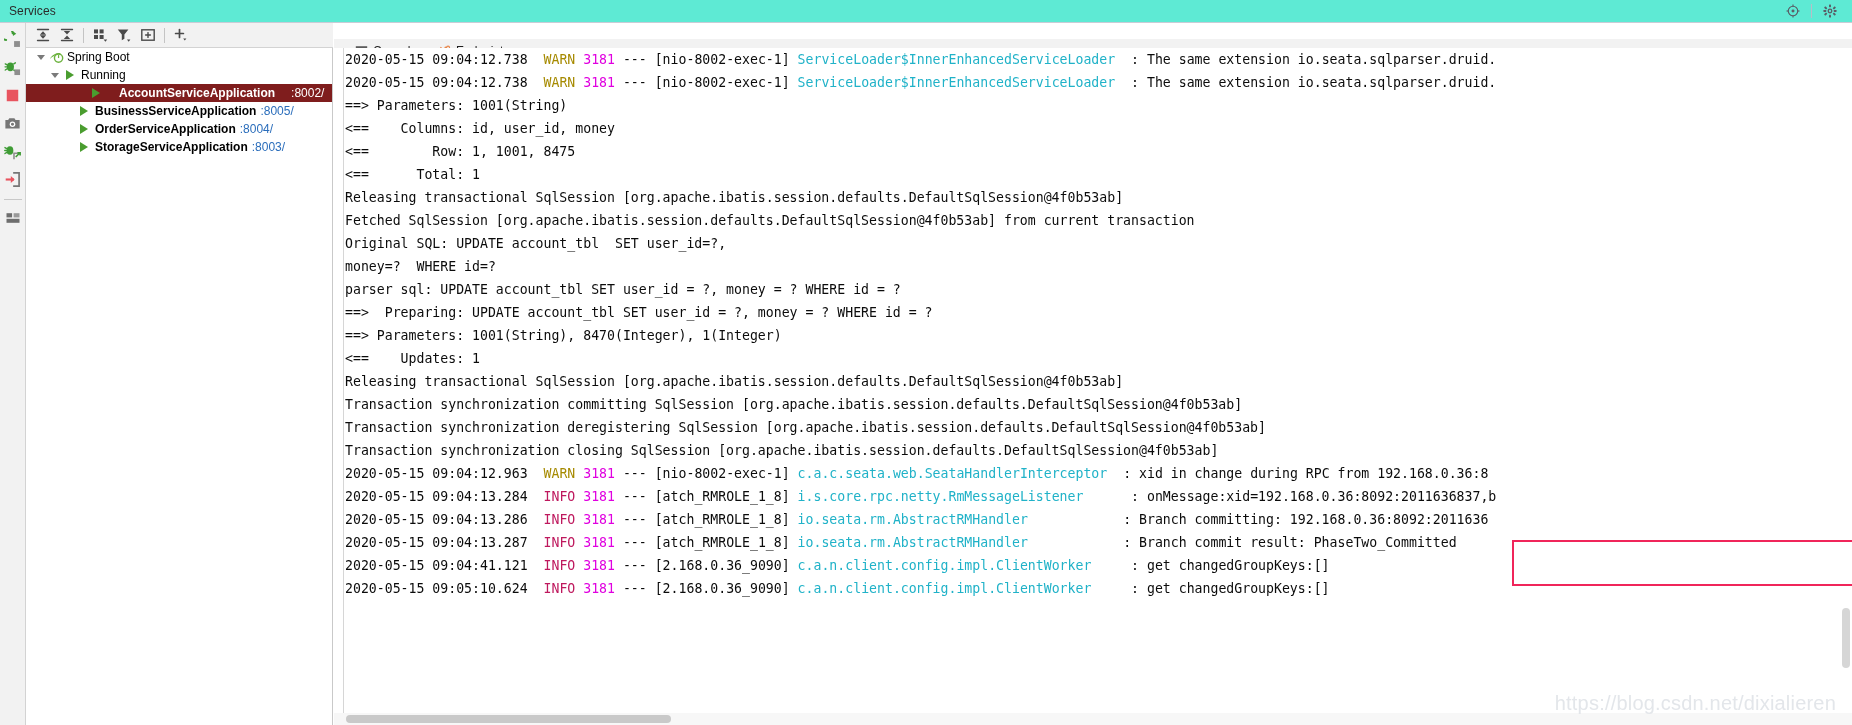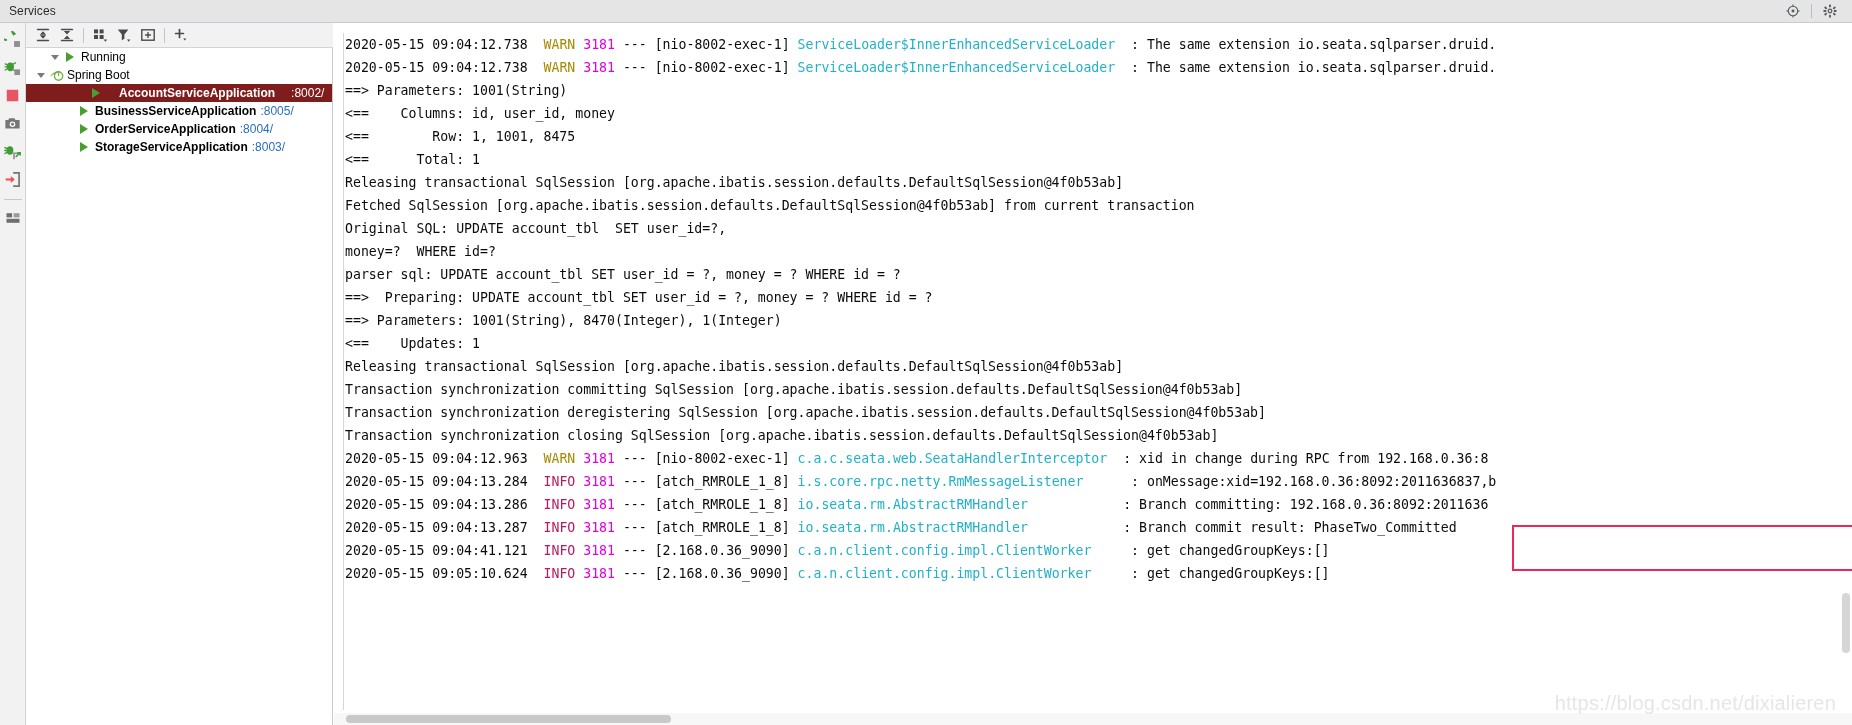--- a/index.html
+++ b/index.html
@@ -7,21 +7,21 @@
     width: 1852px;
     height: 725px;
     overflow: hidden;
     background: #ffffff;
     font-family: "Liberation Sans", sans-serif;
   }
 
   
   #titlebar {
     position: absolute; left: 0; top: 0; width: 1852px; height: 23px;
-    background: #e5e5e5;
+    background: #5eead4;
     border-bottom: 1px solid #c9ccd6;
     display: flex; align-items: center;
   }
   #titlebar .title {
     font-size: 12px; color: #2b2b2b; padding-left: 9px; letter-spacing: 0.1px;
   }
   #titlebar .right-icons {
     margin-left: auto; display: flex; align-items: center; height: 100%;
     padding-right: 9px; gap: 0px;
   }
@@ -80,21 +80,21 @@
   
   #console-tabs {
     position: absolute; left: 334px; top: 39px; width: 1518px; height: 25px;
     background: #f2f2f2; border-bottom: 1px solid #d3d3d3;
     display: flex; align-items: center; padding-left: 10px;
   }
   .ctab { display: flex; align-items: center; height: 100%; padding: 0 10px; font-size: 12px; color: #1f1f1f; gap: 5px; }
   .ctab .tabicon { width: 14px; height: 14px; display: flex; align-items: center; justify-content: center; }
 
   #console-body {
-    position: absolute; left: 334px; top: 33px; width: 1518px; height: 677px;
+    position: absolute; left: 334px; top: 48px; width: 1518px; height: 677px;
     background: #ffffff; overflow: hidden;
   }
   #gutter {
     position: absolute; left: 0; top: 0; width: 10px; height: 100%;
     background: #ffffff; border-right: 1px solid #d6d6d6;
   }
   #log {
     position: absolute; left: 11px; top: 0; right: 0; bottom: 0;
     font-family: "DejaVu Sans Mono", "Liberation Mono", monospace;
     font-size: 13.2px; line-height: 23px;
@@ -289,41 +289,41 @@
       <g stroke="#4a4a4a" stroke-width="1.7" stroke-linecap="round">
         <line x1="6.5" y1="2.6" x2="6.5" y2="10.4"></line>
         <line x1="2.6" y1="6.5" x2="10.4" y2="6.5"></line>
       </g>
       <path d="M10.2 11.4l1.6 2.2 1.6-2.2z" fill="#4a4a4a"></path>
     </svg>
   </span>
 </div>
 
 <div id="svc-tree">
-    <div class="tree-row" style="padding-left: 22px;">
-      <span class="twisty">
-        <span class="tri-down"></span>
-      </span>
-      <span class="node-icon">
-        <span class="play-tri"></span>
-      </span>
-      <span class="node-label">Running</span>
-    </div>
     <div class="tree-row" style="padding-left: 8px;">
       <span class="twisty">
         <span class="tri-down"></span>
       </span>
       <span class="node-icon">
         <svg width="15" height="15" viewBox="0 0 16 16">
           <path d="M1 9.5c2.2-4.5 7-6.5 11.5-6.2-1 1.2-2.6 1.6-4.2 2C5.6 6 3.2 7.3 1 9.5z" fill="#6db33f"></path>
           <circle cx="10.2" cy="8.6" r="4.4" fill="none" stroke="#6db33f" stroke-width="1.5"></circle>
           <line x1="10.2" y1="5.4" x2="10.2" y2="8.6" stroke="#6db33f" stroke-width="1.3"></line>
         </svg>
       </span>
       <span class="node-label">Spring Boot</span>
+    </div>
+    <div class="tree-row" style="padding-left: 22px;">
+      <span class="twisty">
+        <span class="tri-down"></span>
+      </span>
+      <span class="node-icon">
+        <span class="play-tri"></span>
+      </span>
+      <span class="node-label">Running</span>
     </div>
     <div class="tree-row selected" style="padding-left: 36px;">
       <span class="twisty"></span>
       <span class="node-icon">
         <span class="play-tri"></span>
       </span>
       <span class="node-label bold">AccountServiceApplication</span>
       <span class="port">:8002/</span>
     </div>
     <div class="tree-row" style="padding-left: 36px;">

